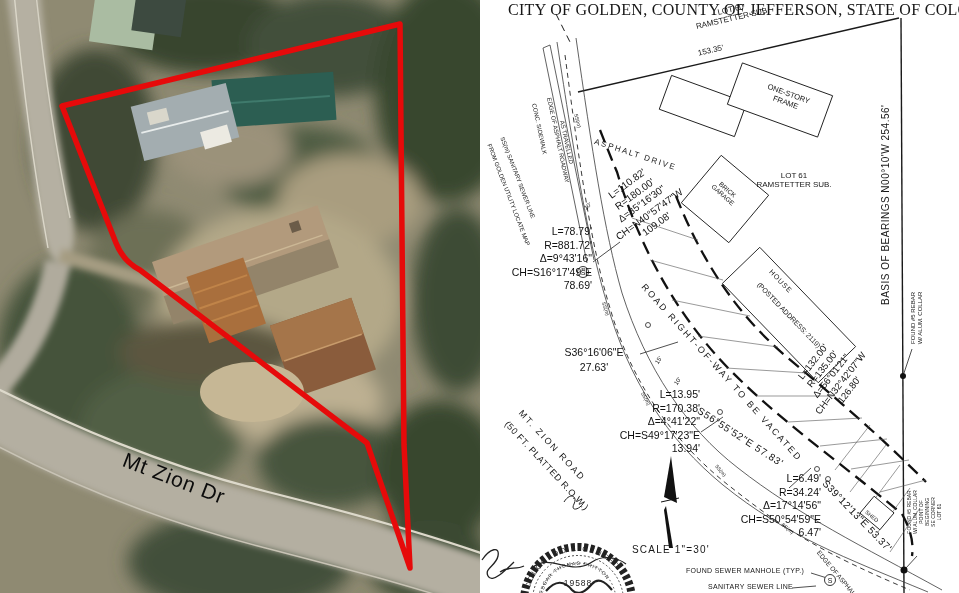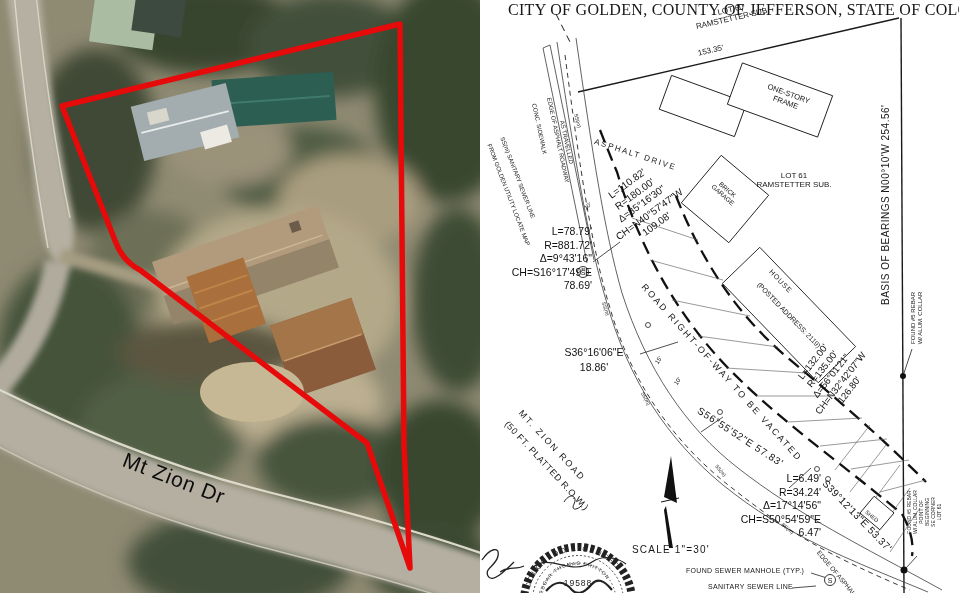--- a/index.html
+++ b/index.html
@@ -246,40 +246,47 @@
     </div>
 
     <div class="lbl cblock r" style="left:6px;top:225px;width:106px;">
       <div>L=78.79'</div>
       <div>R=881.72'</div>
       <div>Δ=9°43'16"</div>
       <div>CH=S16°17'49"E</div>
       <div>78.69'</div>
     </div>
 
+    <div class="lbl cblock r" style="left:112px;top:388px;width:108px;">
+      <div>L=13.95'</div>
+      <div>R=170.38'</div>
+      <div>Δ=4°41'22"</div>
+      <div>CH=S49°17'23"E</div>
+      <div>13.94'</div>
+    </div>
 
     <div class="lbl cblock c" style="left:303px;top:347px;width:96px;font-size:9.5px;line-height:11.5px;transform:rotate(-52deg);transform-origin:center;">
       <div>L=132.00'</div>
       <div>R=135.00'</div>
       <div>Δ=56°01'21"</div>
       <div>CH=N32°42'07"W</div>
       <div>126.80'</div>
     </div>
 
     <div class="lbl cblock r" style="left:233px;top:472px;width:108px;">
       <div>L=6.49'</div>
       <div>R=34.24'</div>
       <div>Δ=17°14'56"</div>
       <div>CH=S50°54'59"E</div>
       <div>6.47'</div>
     </div>
 
     <div class="lbl cblock c" style="left:64px;top:345px;width:100px;line-height:14.5px;">
       <div>S36°16'06"E</div>
-      <div>18.86'</div>
+      <div>27.63'</div>
     </div>
     <div class="lbl cblock" style="left:222px;top:404px;font-size:10px;letter-spacing:0.8px;transform:rotate(33deg);transform-origin:left top;">S56°55'52"E 57.83'</div>
     <div class="lbl cblock" style="left:349px;top:477px;font-size:10px;letter-spacing:0.5px;transform:rotate(46deg);transform-origin:left top;">S39°12'13"E 53.37'</div>
 
     <div class="lbl c" style="left:395px;top:311px;width:84px;font-size:6px;line-height:7px;transform:rotate(-90deg);transform-origin:center;">
       <div>FOUND #5 REBAR</div>
       <div>W/ ALUM. COLLAR</div>
     </div>
     <div class="lbl c" style="left:409px;top:494px;width:70px;font-size:5px;line-height:6px;transform:rotate(-90deg);transform-origin:center;">
       <div>FOUND #5 REBAR</div>

